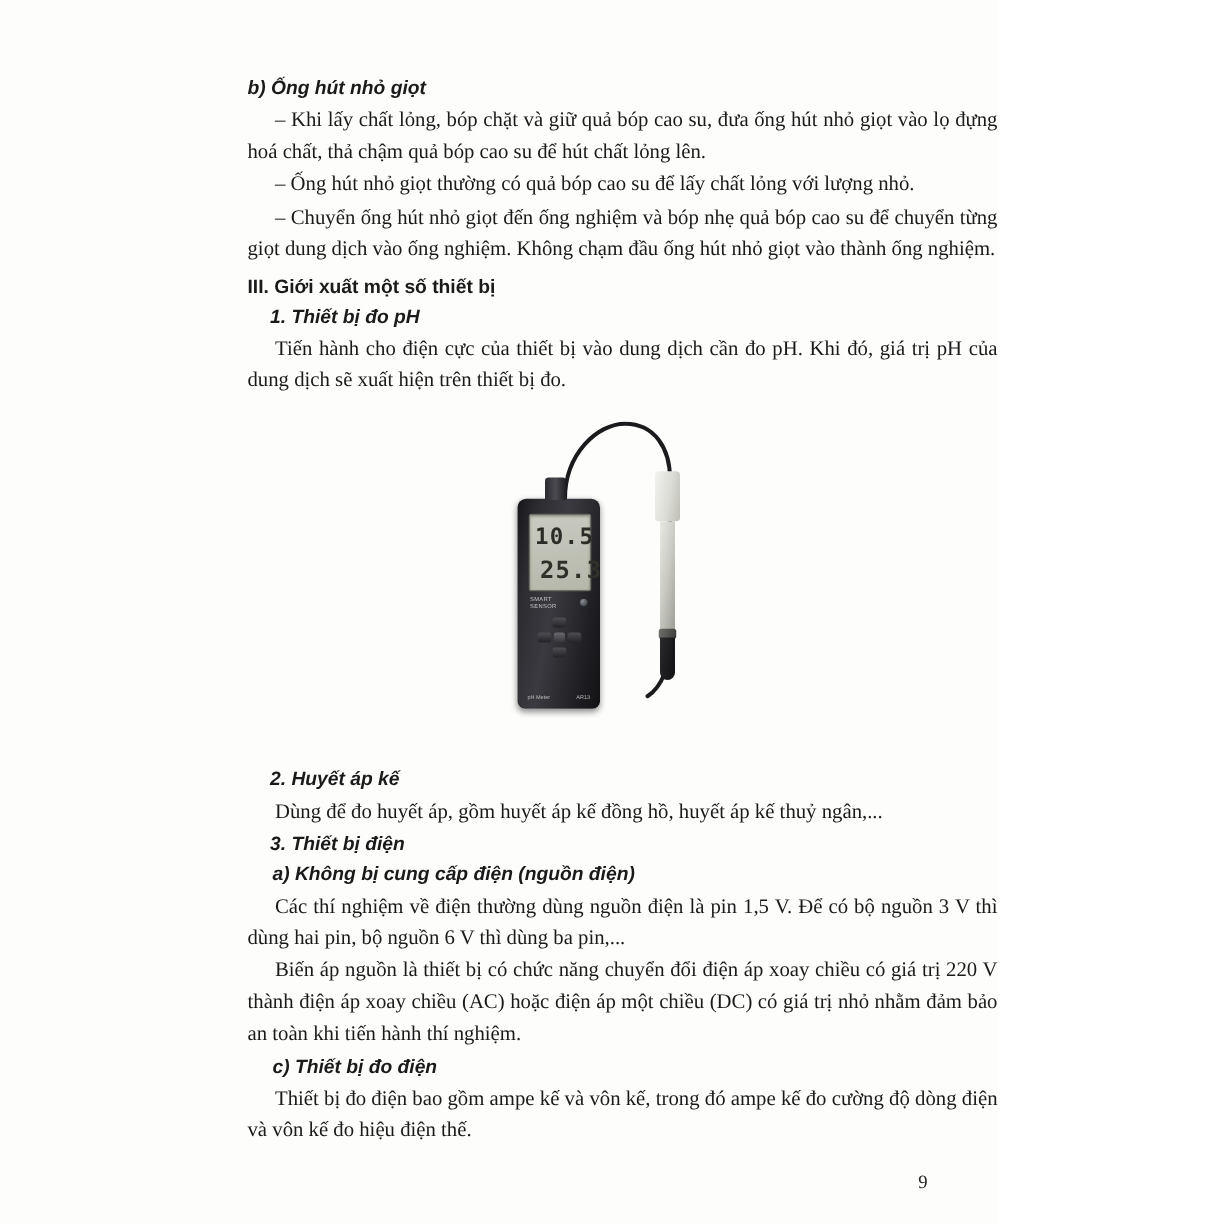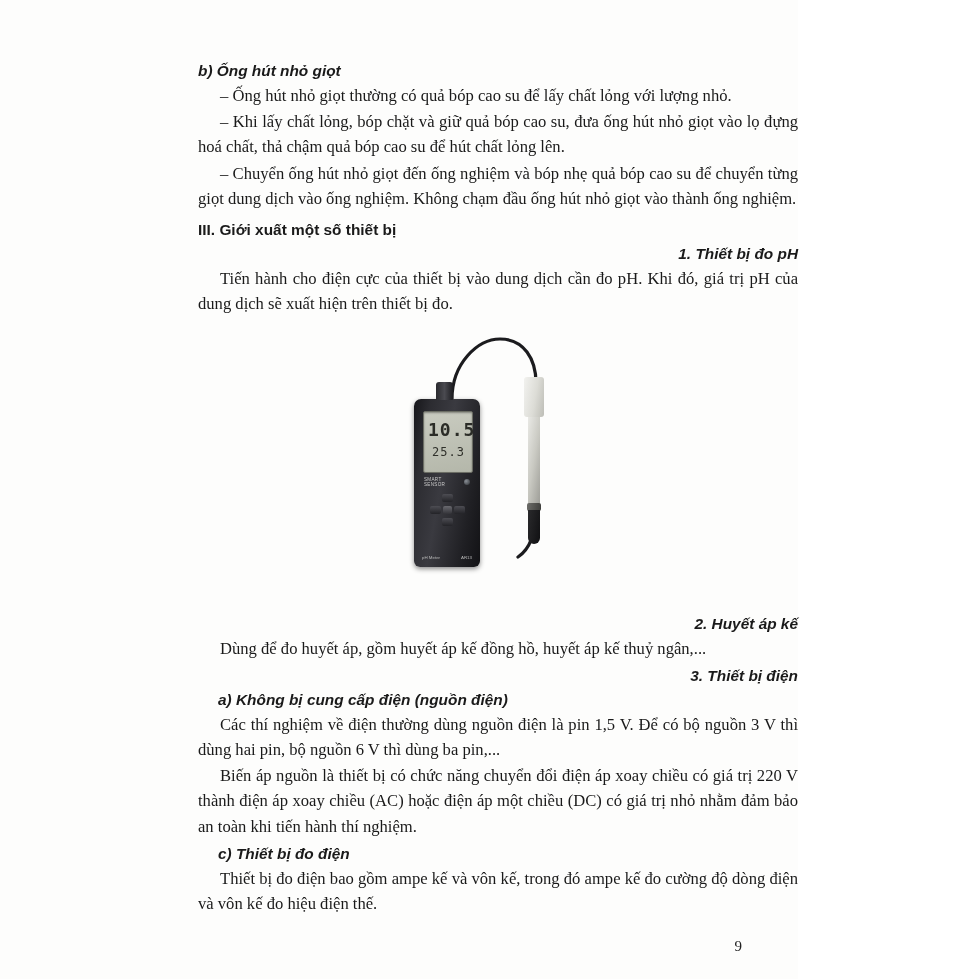--- a/index.html
+++ b/index.html
@@ -49,21 +49,20 @@
     margin: 6px 0 3px 0;
   }
   .heading-sans-bold {
     font-family: "Liberation Sans", sans-serif;
     font-weight: bold;
     font-size: 15.4px;
     margin: 10px 0 4px 0;
   }
   .h-sub {
     margin-left: 18px;
-    text-align: right;
   }
   .h-sub2 {
     margin-left: 20px;
   }
 
   
   .figure {
     position: relative;
     height: 278px;
     margin: 14px 0 6px 0;
@@ -108,24 +107,24 @@
     font-size: 18px;
     letter-spacing: 1px;
     color: #2b2c27;
     font-weight: bold;
   }
   .lcd-sub {
     position: absolute;
     left: 8px;
     top: 33px;
     font-family: "DejaVu Sans Mono", monospace;
-    font-size: 12px;
+    font-size: 19px;
     letter-spacing: 1px;
     color: #2f302a;
-    font-weight: normal;
+    font-weight: bold;
   }
   .ph-brand {
     position: absolute;
     left: 10px;
     top: 78px;
     font-family: "Liberation Sans", sans-serif;
     font-size: 4.6px;
     line-height: 1.25;
     color: #c9c9c9;
     letter-spacing: .3px;
@@ -220,22 +219,22 @@
   }
 </style>
 </head>
 <body>
 
 <div class="page">
   <div class="content">
 
     <div class="heading-italic-bold">b) Ống hút nhỏ giọt</div>
 
+    <p class="para dash-indent">– Khi lấy chất lỏng, bóp chặt và giữ quả bóp cao su, đưa ống hút nhỏ giọt vào lọ đựng hoá chất, thả chậm quả bóp cao su để hút chất lỏng lên.</p>
     <p class="para dash-indent">– Ống hút nhỏ giọt thường có quả bóp cao su để lấy chất lỏng với lượng nhỏ.</p>
-    <p class="para dash-indent">– Khi lấy chất lỏng, bóp chặt và giữ quả bóp cao su, đưa ống hút nhỏ giọt vào lọ đựng hoá chất, thả chậm quả bóp cao su để hút chất lỏng lên.</p>
     <p class="para dash-indent">– Chuyển ống hút nhỏ giọt đến ống nghiệm và bóp nhẹ quả bóp cao su để chuyển từng giọt dung dịch vào ống nghiệm. Không chạm đầu ống hút nhỏ giọt vào thành ống nghiệm.</p>
 
     <div class="heading-sans-bold">III. Giới xuất một số thiết bị</div>
 
     <div class="heading-italic-bold h-sub">1. Thiết bị đo pH</div>
 
     <p class="para indent">Tiến hành cho điện cực của thiết bị vào dung dịch cần đo pH. Khi đó, giá trị pH của dung dịch sẽ xuất hiện trên thiết bị đo.</p>
 
     <div class="figure">
 

